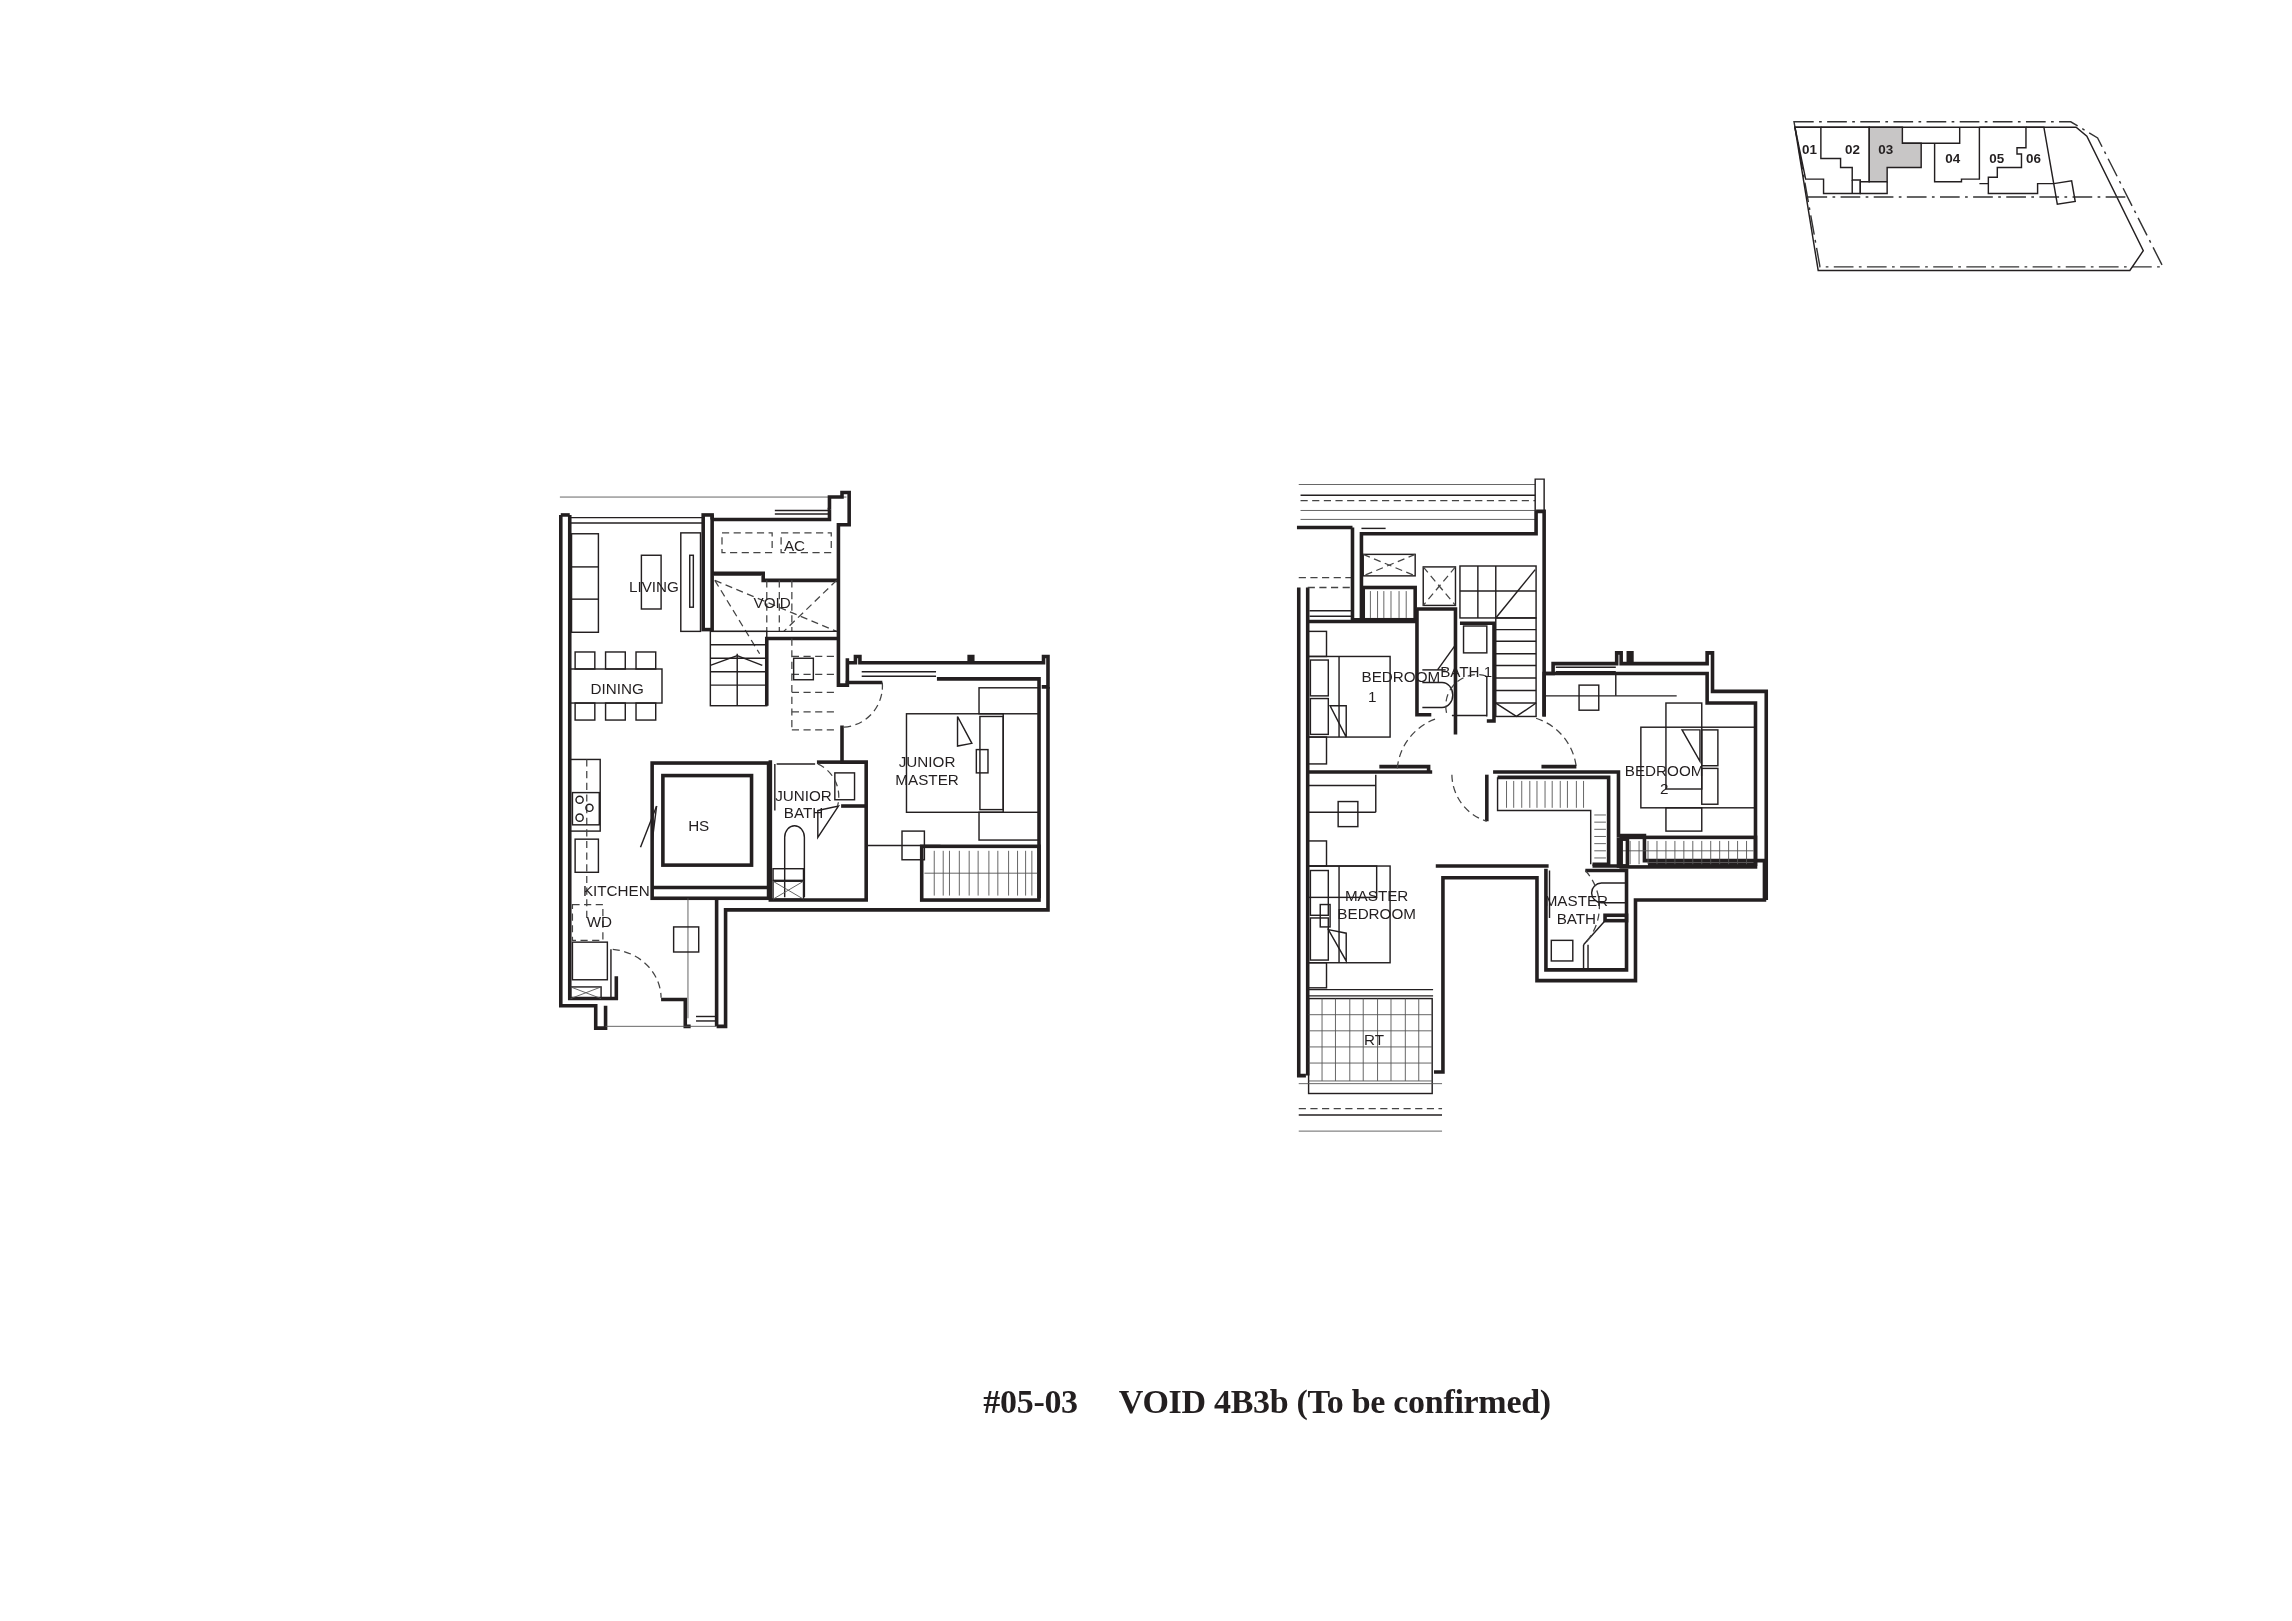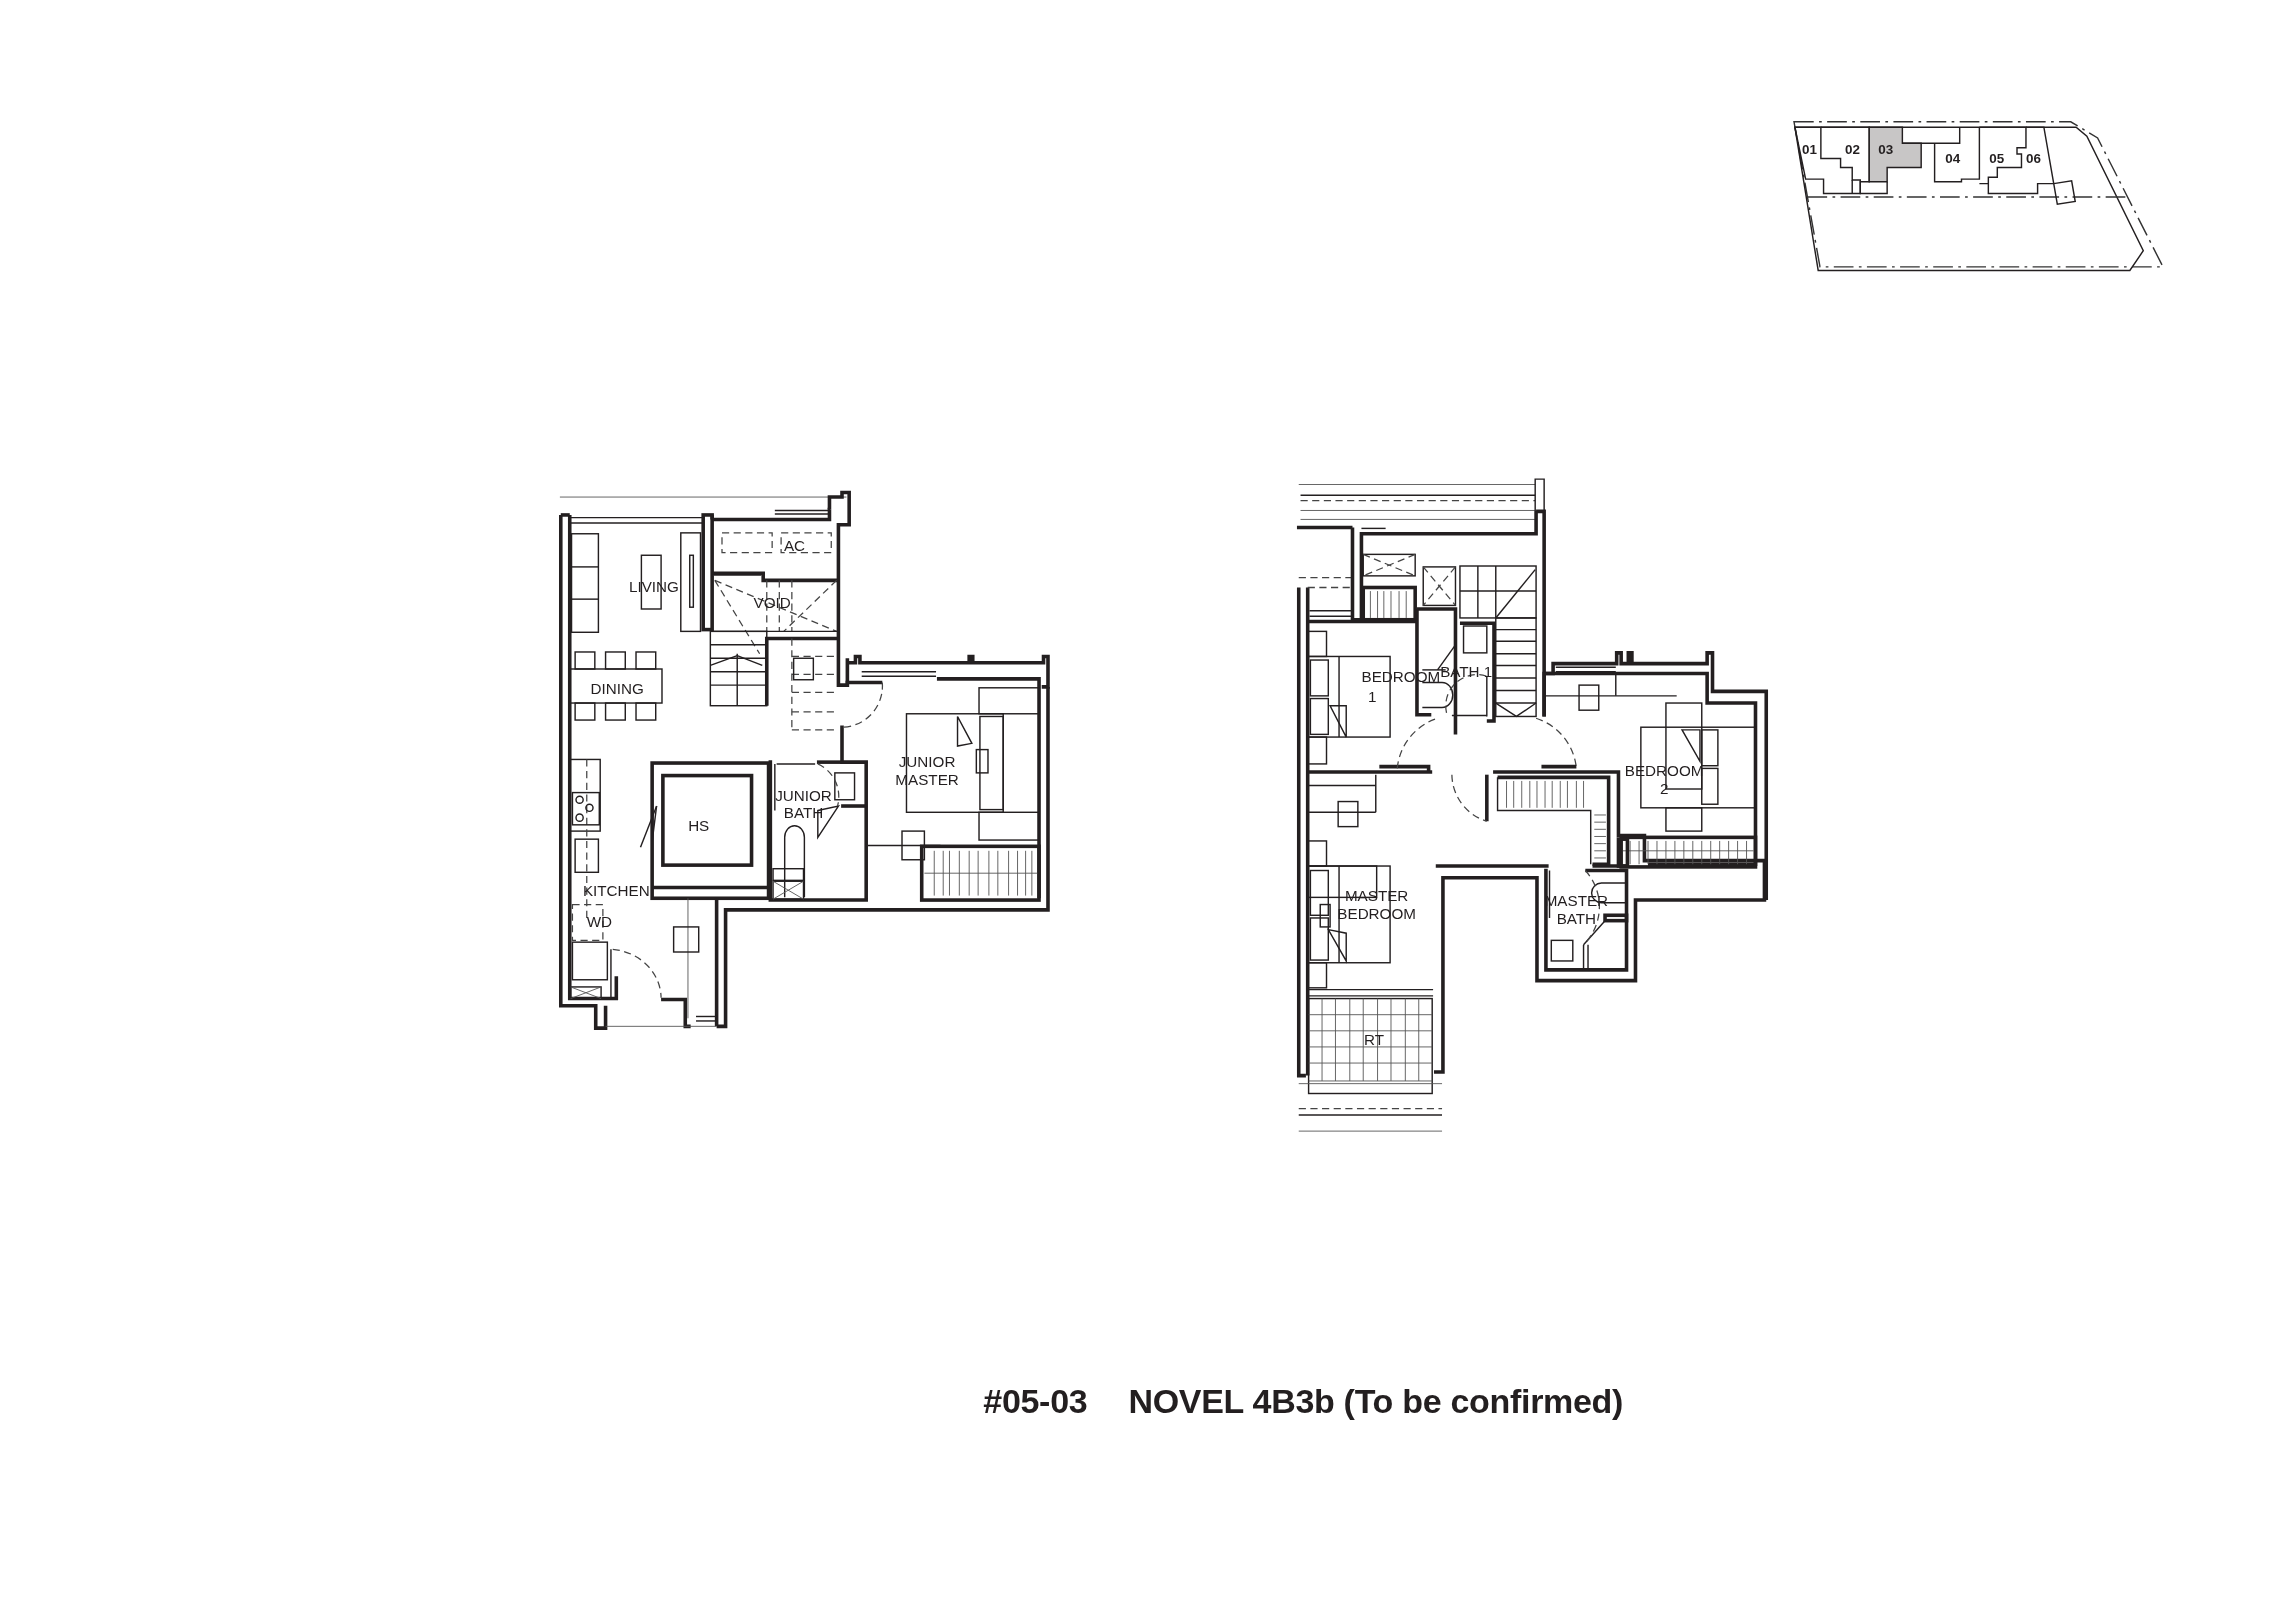--- a/index.html
+++ b/index.html
@@ -6,21 +6,21 @@
     body { width:2293px; height:1621px; position:relative; overflow:hidden; font-family:"Liberation Sans", sans-serif; }
     svg { position:absolute; left:0; top:0; }
     .wall { fill:none; stroke:#231f20; stroke-width:4; }
     .thin { fill:none; stroke:#231f20; stroke-width:1.6; }
     .hair { fill:none; stroke:#555; stroke-width:1; }
     .dash { fill:none; stroke:#444; stroke-width:1.4; stroke-dasharray:8 5; }
     .dashdot { fill:none; stroke:#333; stroke-width:1.6; stroke-dasharray:22 6 3 6; }
     .label { font-family:"Liberation Sans", sans-serif; font-size:17px; fill:#231f20; }
     .klabel { font-family:"Liberation Sans", sans-serif; font-size:15px; fill:#231f20; font-weight:bold; }
     .caption { position:absolute; left:965px; top:1343px; font-family:"Liberation Sans", sans-serif; font-weight:bold; font-size:34px; color:#231f20; white-space:pre; letter-spacing:-0.3px; }
-    .caption span { display:inline-block; }
+    .caption span { display:inline-block;font-family:Liberation Serif, serif; }
   </style>
 </head>
 <body>
 
 <svg width="2293" height="1621" viewBox="0 0 2560 1810" xmlns="http://www.w3.org/2000/svg">
 
   <g>
     <path class="dashdot" d="M2003,136 L2312,136 L2342,154 L2415,298 L2032,298 Z"></path>
     <path class="thin" d="M2004,142 L2318,142 L2330,152 L2393,280 L2378,302 L2030,302 Z"></path>
     <path class="dashdot" d="M2018,220 L2375,220"></path>
@@ -391,15 +391,15 @@
     <text class="label" x="1858" y="887" text-anchor="middle">2</text>
     <text class="label" x="1537" y="1006" text-anchor="middle">MASTER</text>
     <text class="label" x="1537" y="1026" text-anchor="middle">BEDROOM</text>
     <text class="label" x="1760" y="1012" text-anchor="middle">MASTER</text>
     <text class="label" x="1760" y="1032" text-anchor="middle">BATH</text>
     <text class="label" x="1534" y="1167" text-anchor="middle">RT</text>
   </g>
 </svg>
 
 <div class="caption">
-  <span>#05-03</span><span style="width:41px"></span><span>NOVEL 4B3b (To be confirmed)</span>
+  <span>#05-03</span><span style="width:41px"></span><span>VOID 4B3b (To be confirmed)</span>
 </div>
 
 
 </body></html>

